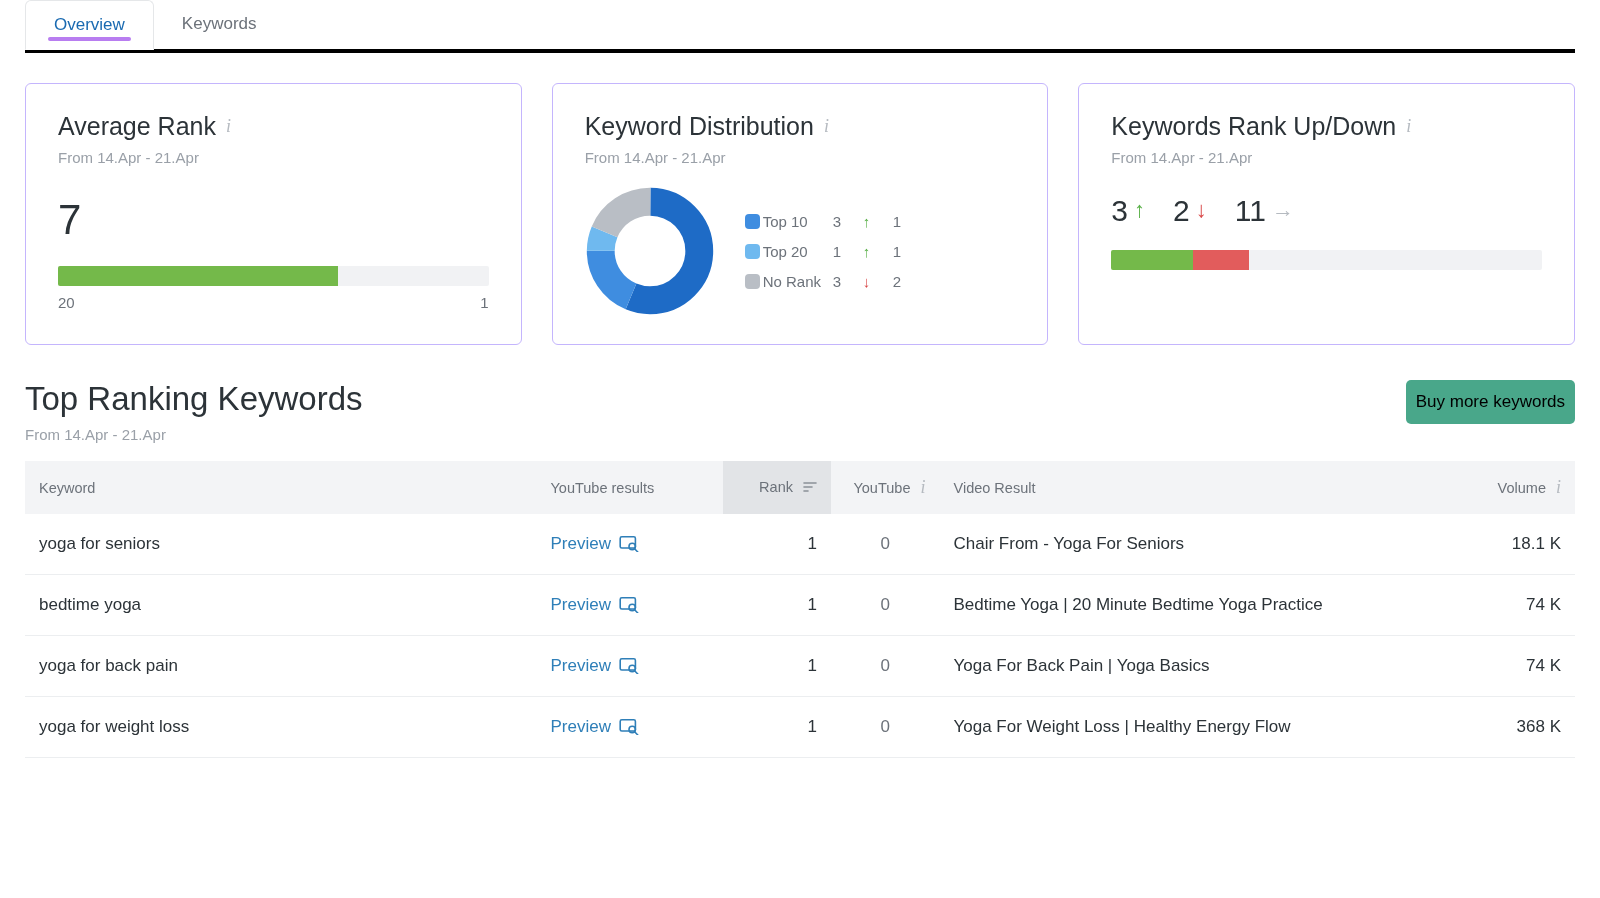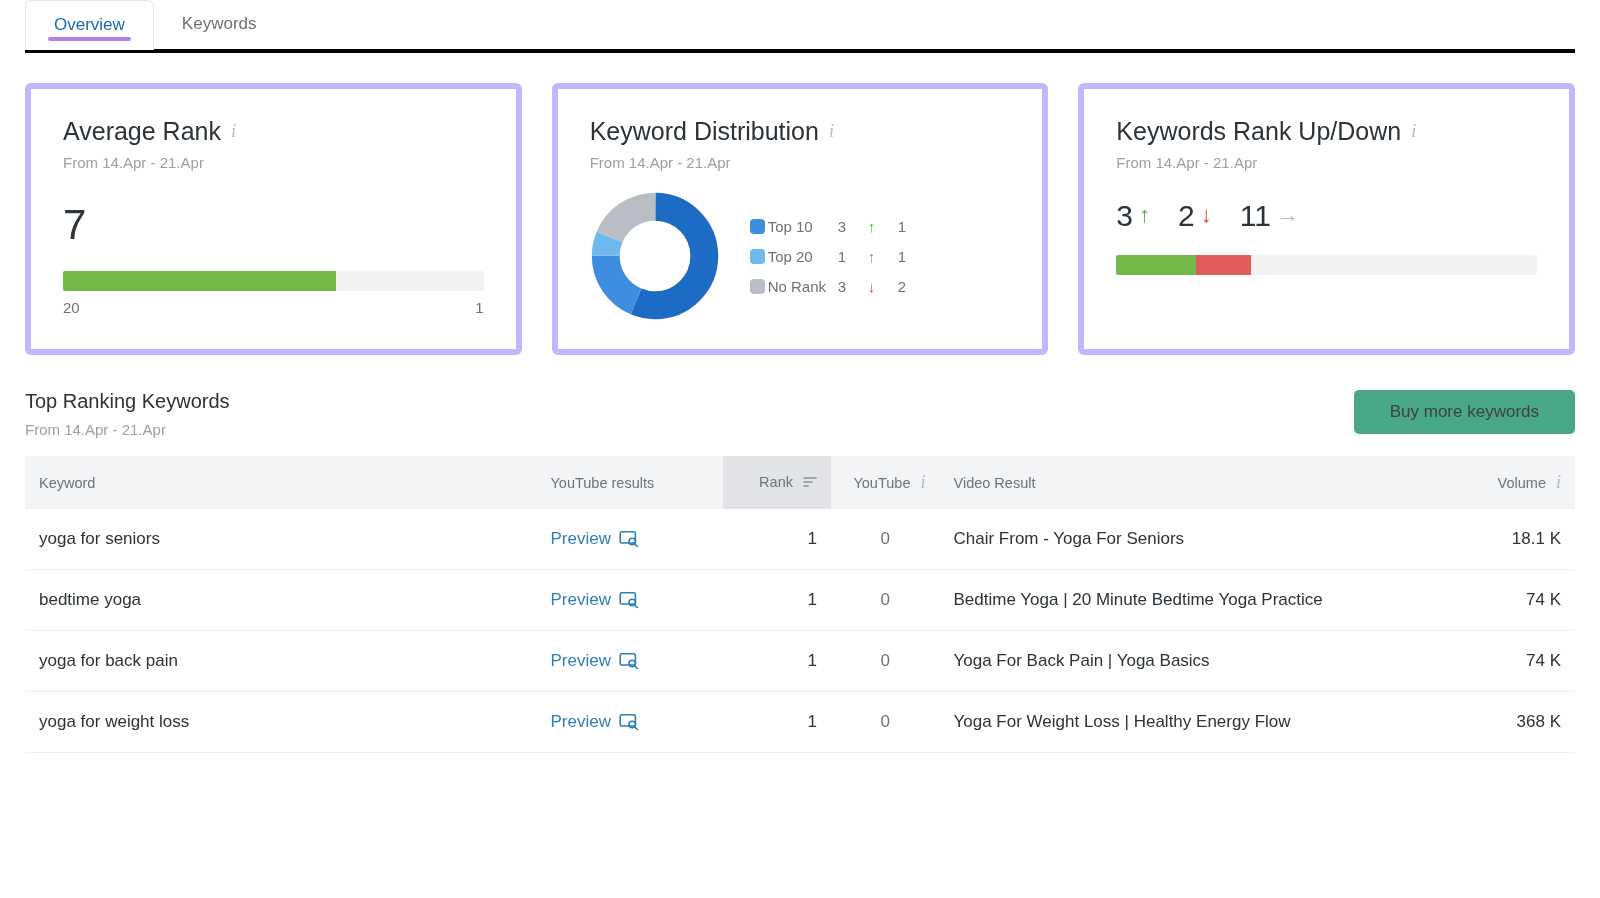--- a/index.html
+++ b/index.html
@@ -8,21 +8,21 @@
 
 
 .tabs { display: flex; border-bottom: 4px solid #000000; margin-bottom: 30px; }
 .tab { padding: 14px 28px; font-size: 17px; cursor: pointer; color: #6c727a; background:#fff; }
 .tab.active { color: #1a6ab1; border: 1px solid #e5e7e9; border-bottom: 1px solid #fff; margin-bottom:-1px; border-radius:6px 6px 0 0; position:relative; }
 .tab.active::after { content:""; position:absolute; left:22px; right:22px; bottom:8px; height:4px; background:#b87df0; border-radius:2px; }
 .tab-curve { position:relative; }
 
 
 .cards { display:flex; gap:30px; margin-bottom: 35px; }
-.card { flex:1; border:6px solid #c4b5fd; border-radius:6px; padding:28px 32px; background:#fff; }
+.card { flex:1; border:1px solid #c4b5fd; border-radius:6px; padding:28px 32px; background:#fff; }
 .card-title { font-size:25px; font-weight:400; color:#2c3338; display:flex; align-items:center; gap:10px; }
 .card-sub { font-size:15px; color:#9aa0a8; margin-top:8px; }
 
 .info-icon { font-style: italic; font-family: Georgia, serif; font-size:18px; color:#b5bac0; font-weight:300; }
 
 
 .big-num { font-size:42px; margin-top:30px; color:#2c3338; }
 .bar-wrap { margin-top:22px; }
 .bar-track { height:20px; background:#f1f2f4; border-radius:2px; overflow:hidden; }
 .bar-fill-green { height:100%; background:#74b94a; }
@@ -45,23 +45,23 @@
 
 .updown-row { display:flex; align-items:center; gap:28px; margin-top:28px; }
 .ud-item { display:flex; align-items:center; gap:6px; font-size:30px; color:#2c3338; }
 .ud-item .arr { font-size:22px; position:relative; top:-1px; }
 .stack-bar { margin-top:22px; height:20px; background:#f1f2f4; border-radius:2px; display:flex; overflow:hidden; }
 .sb-green { background:#74b94a; }
 .sb-red { background:#e25c5c; }
 
 
 .section-head { display:flex; justify-content:space-between; align-items:flex-start; margin-bottom:18px; }
-.section-title { font-size:20px; font-weight:400; color:#2c3338; }
+.section-title { font-size:33px; font-weight:400; color:#2c3338; }
 .section-sub { font-size:15px; color:#9aa0a8; margin-top:8px; }
-.btn-buy { background:#49a78a; color:#404040; border:none; padding:12px 36px; font-size:17px; border-radius:5px; cursor:pointer; }
+.btn-buy { background:#49a78a; color:#000000; border:none; padding:12px 10px; font-size:17px; border-radius:5px; cursor:pointer; }
 
 
 .tbl { width:100%; border-collapse:collapse; }
 .tbl thead th { background:#f3f4f6; font-weight:400; font-size:14.5px; color:#6c727a; text-align:left; padding:16px 14px; }
 .tbl thead th.sorted { background:#e2e4e7; }
 .tbl thead th.r { text-align:right; }
 .tbl tbody td { padding:20px 14px; font-size:17px; color:#2c3338; border-bottom:1px solid #eceef0; }
 .tbl tbody td.r { text-align:right; }
 .tbl tbody td.c { text-align:center; color:#6c727a; }
 .preview-link { color:#2f7fb8; display:inline-flex; align-items:center; gap:8px; cursor:pointer; }

